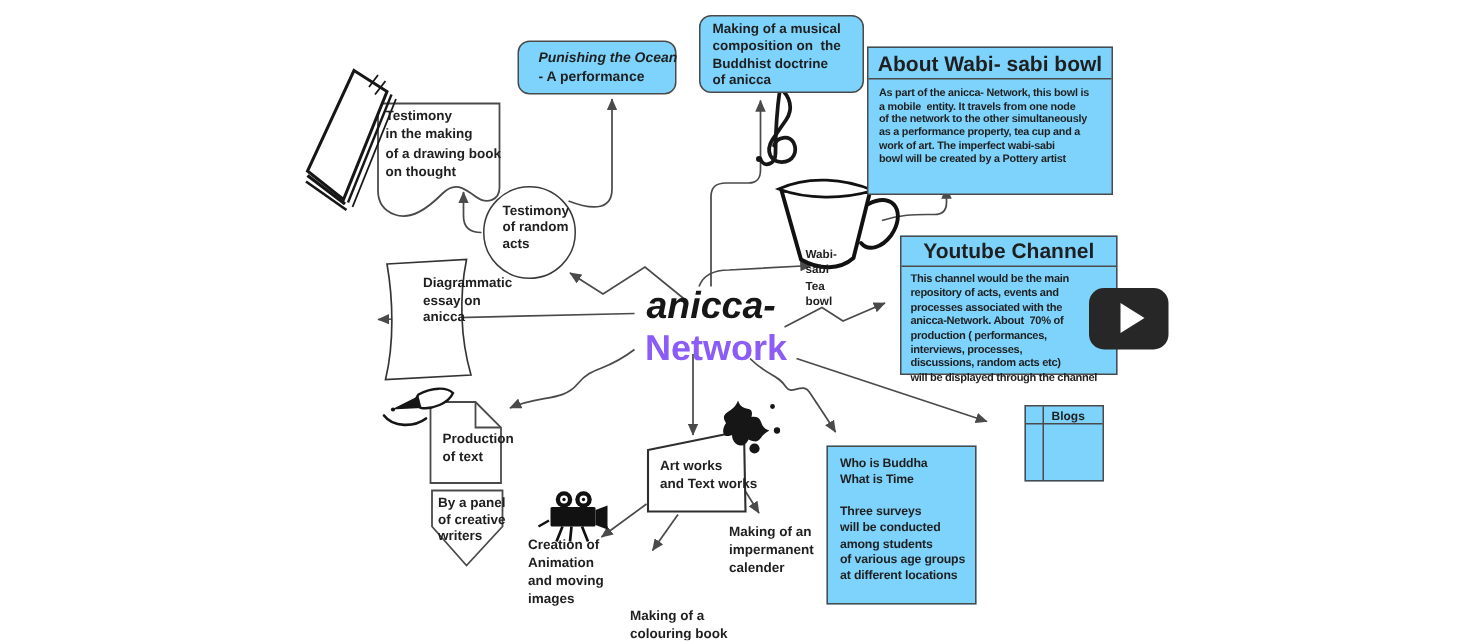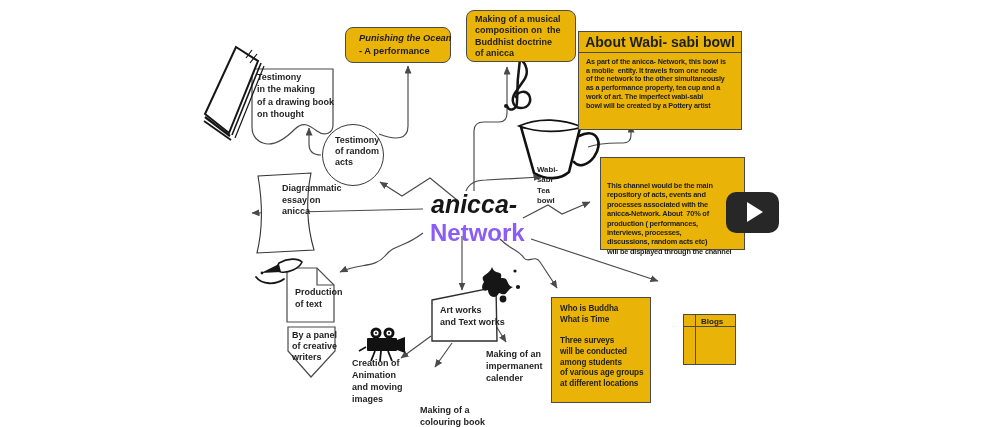--- a/index.html
+++ b/index.html
@@ -1,21 +1,21 @@
 <!DOCTYPE html>
 <html><head>
 <meta charset="utf-8">
 <style>
   html,body{margin:0;padding:0;background:#fff;}
   #canvas{position:relative;width:983px;height:427px;background:#ffffff;overflow:hidden;
           font-family:"Liberation Sans",sans-serif;}
   #shapes{position:absolute;left:0;top:0;z-index:1;}
   .label{position:absolute;z-index:3;font-weight:bold;color:#1f1f1f;white-space:pre;
          font-size:9px;line-height:12.3px;}
-  .box{position:absolute;z-index:2;background:#eab308;border:1.4px solid #4a4a4a;box-sizing:border-box;}
+  .box{position:absolute;z-index:2;background:#7dd3fc;border:1.4px solid #4a4a4a;box-sizing:border-box;}
   .rounded{border-radius:8px;}
   .boxtitle{font-weight:bold;color:#1f1f1f;text-align:center;font-size:14px;
             border-bottom:1.4px solid #4a4a4a;}
   .small{font-size:7.2px;line-height:8.7px;letter-spacing:-0.15px;}
   .ytsmall{font-size:7.4px;line-height:9.4px;letter-spacing:-0.2px;}
   .whotext{font-size:8.2px;line-height:10.7px;letter-spacing:-0.1px;}
   .italic{font-style:italic;}
   .circle{position:absolute;z-index:2;background:#fff;border:1.1px solid #3a3a3a;border-radius:50%;box-sizing:border-box;}
   .title1{position:absolute;z-index:3;font-weight:bold;font-style:italic;font-size:25px;color:#161616;white-space:pre;}
   .title2{position:absolute;z-index:3;font-weight:bold;font-size:24px;color:#8b5cf6;white-space:pre;}
@@ -153,39 +153,40 @@
 work of art. The imperfect wabi-sabi
 bowl will be created by a Pottery artist</div>
   </div>
 
   <div class="label" style="left:537px;top:128px;font-size:7.8px;line-height:10.3px;margin-top:37px;">Wabi-
 sabi
 Tea
 bowl</div>
 
   <div class="box" style="left:600px;top:157px;width:145px;height:93px;">
+    <div class="boxtitle" style="line-height:19px;height:19px;">Youtube Channel</div>
     <div class="label ytsmall" style="left:6px;top:23px;">This channel would be the main
 repository of acts, events and
 processes associated with the
 anicca-Network. About  70% of
 production ( performances,
 interviews, processes,
 discussions, random acts etc)
 will be displayed through the channel</div>
   </div>
 
   <div id="playbtn" style="background:#272727;">
     <div class="tri"></div>
   </div>
 
   <div class="label" style="left:262px;top:183px;line-height:11.5px;padding-left:20px;">Diagrammatic
 essay on
 anicca</div>
 
-  <div class="box" style="left:683px;top:270px;width:53px;height:51px;border-width:1.1px;margin-top:44px;">
+  <div class="box" style="left:683px;top:270px;width:53px;height:51px;border-width:1.1px;">
     <div class="vline" style="left:11px;"></div>
     <div class="hline" style="top:11px;"></div>
     <div class="label" style="left:17px;top:1px;font-size:8px;">Blogs</div>
   </div>
 
   <div class="label" style="left:295px;top:287px;line-height:11.5px;">Production
 of text</div>
 
   <div class="label" style="left:292px;top:330px;line-height:11px;">By a panel
 of creative

